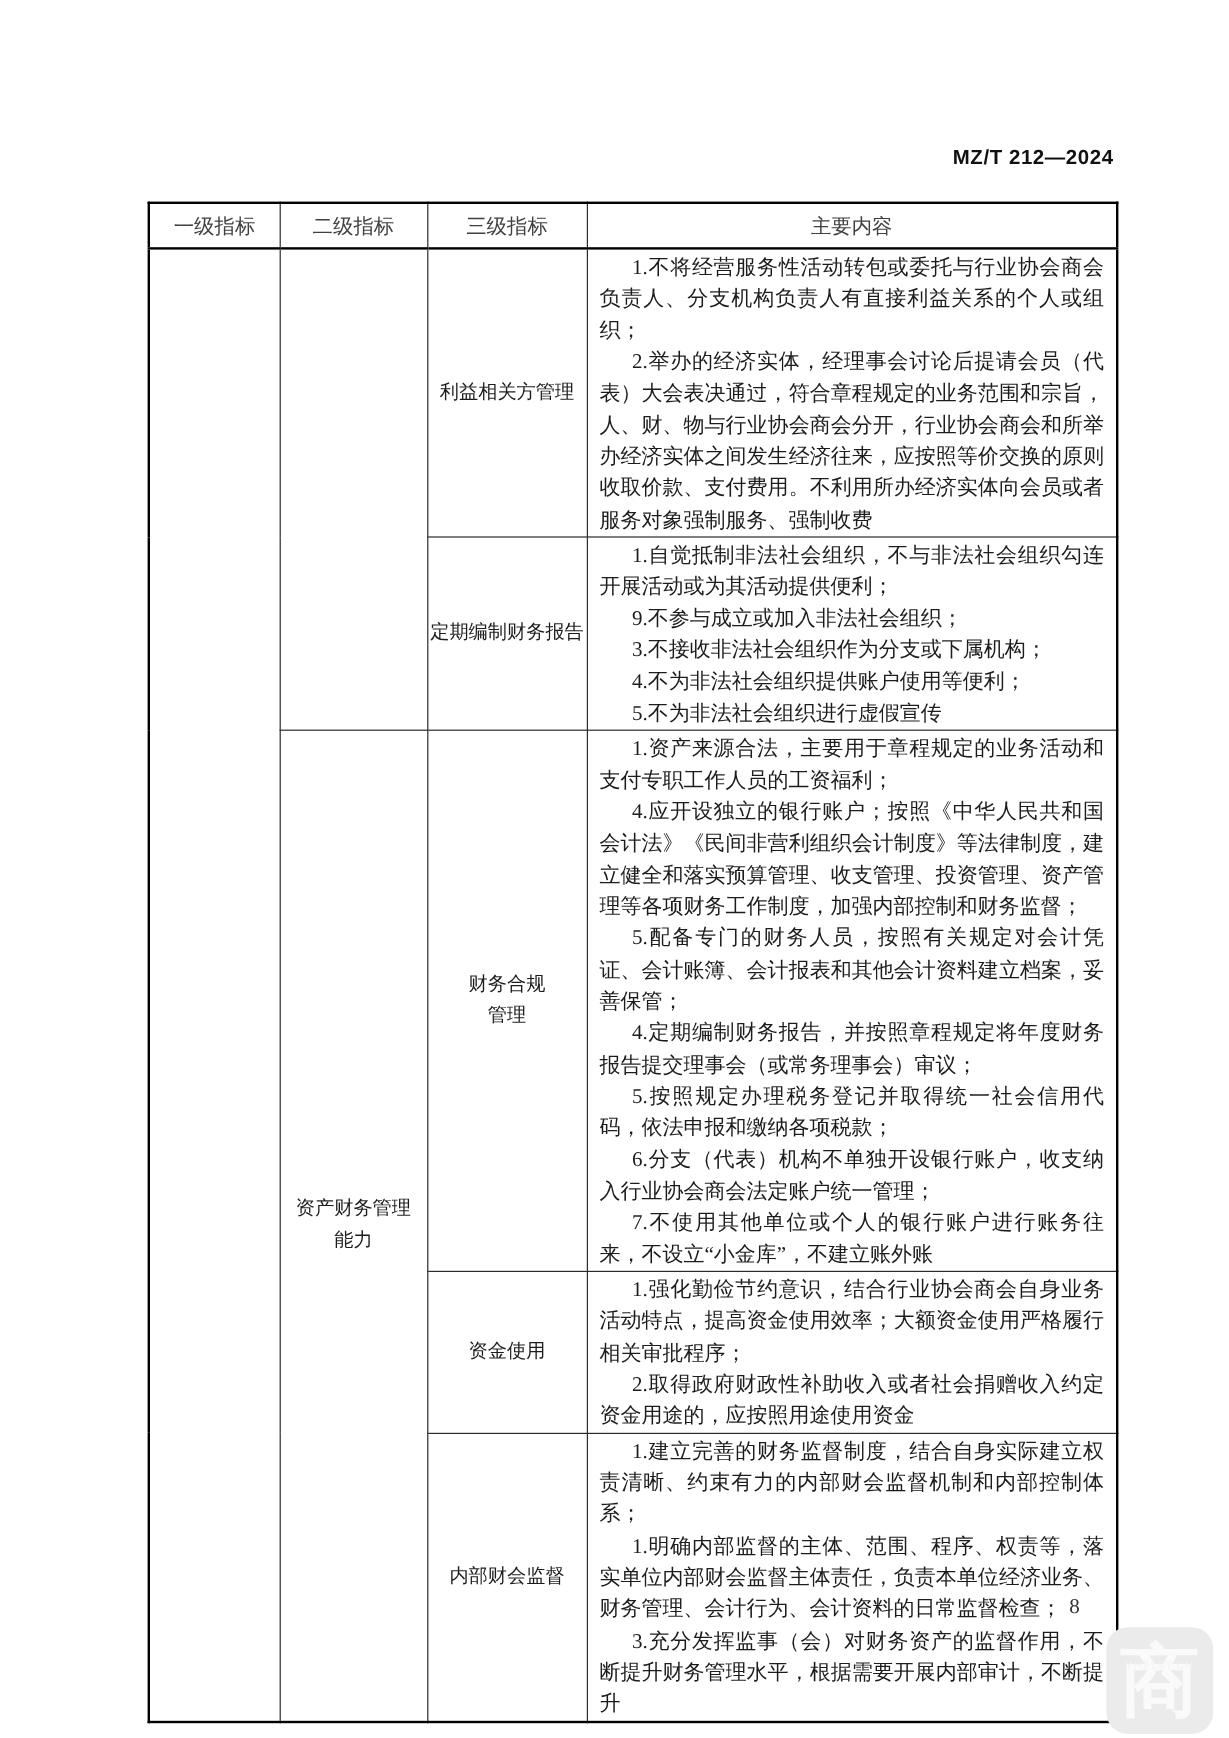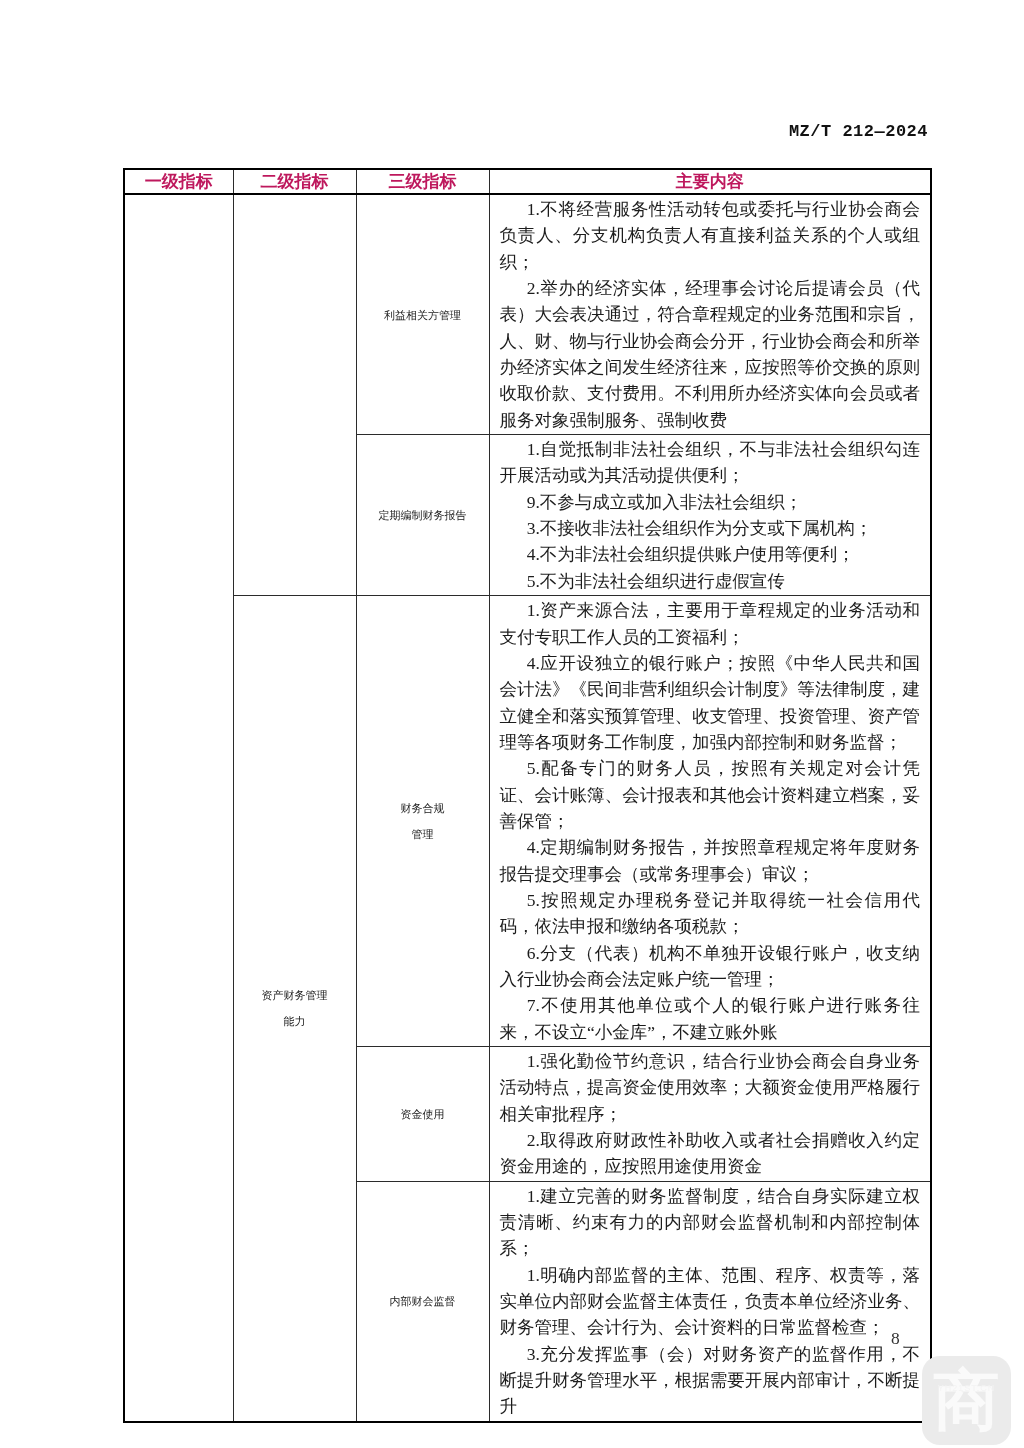--- a/index.html
+++ b/index.html
@@ -10,51 +10,51 @@
     height: 1448px;
     font-family: "Liberation Serif", "DejaVu Serif", serif;
     color: #1c1c1c;
     overflow: hidden;
   }
 
   .doc-code {
     position: absolute;
     top: 122px;
     right: 96px;
-    font-family: Liberation Mono, monospace;
+    font-family: Liberation Sans, sans-serif;
     font-size: 17px;
     font-weight: 600;
     letter-spacing: 0.5px;
     color: #111;
   }
 
   table.spec-table {
     position: absolute;
     left: 123px;
     top: 168px;
     width: 807px;
     border-collapse: collapse;
     table-layout: fixed;
     border: 2.5px solid #000;
   }
   .spec-table th, .spec-table td {
     border: 1px solid #2b2b2b;
     vertical-align: middle;
   }
   .spec-table thead th {
-    height: 25px;
+    height: 38px;
     font-size: 17px;
-    font-weight: bold;
+    font-weight: normal;
     text-align: center;
     border-bottom: 2.5px solid #000;
-    color: #be185d;
+    color: #404040;
   }
   .cell-label {
     text-align: center;
-    font-size: 11px;
+    font-size: 16px;
     line-height: 26px;
     white-space: pre-line;
     color: #1c1c1c;
   }
   .content-cell {
     font-size: 17.5px;
     line-height: 26.35px;
     padding: 1px 10px;
     vertical-align: top;
     color: #1c1c1c;

